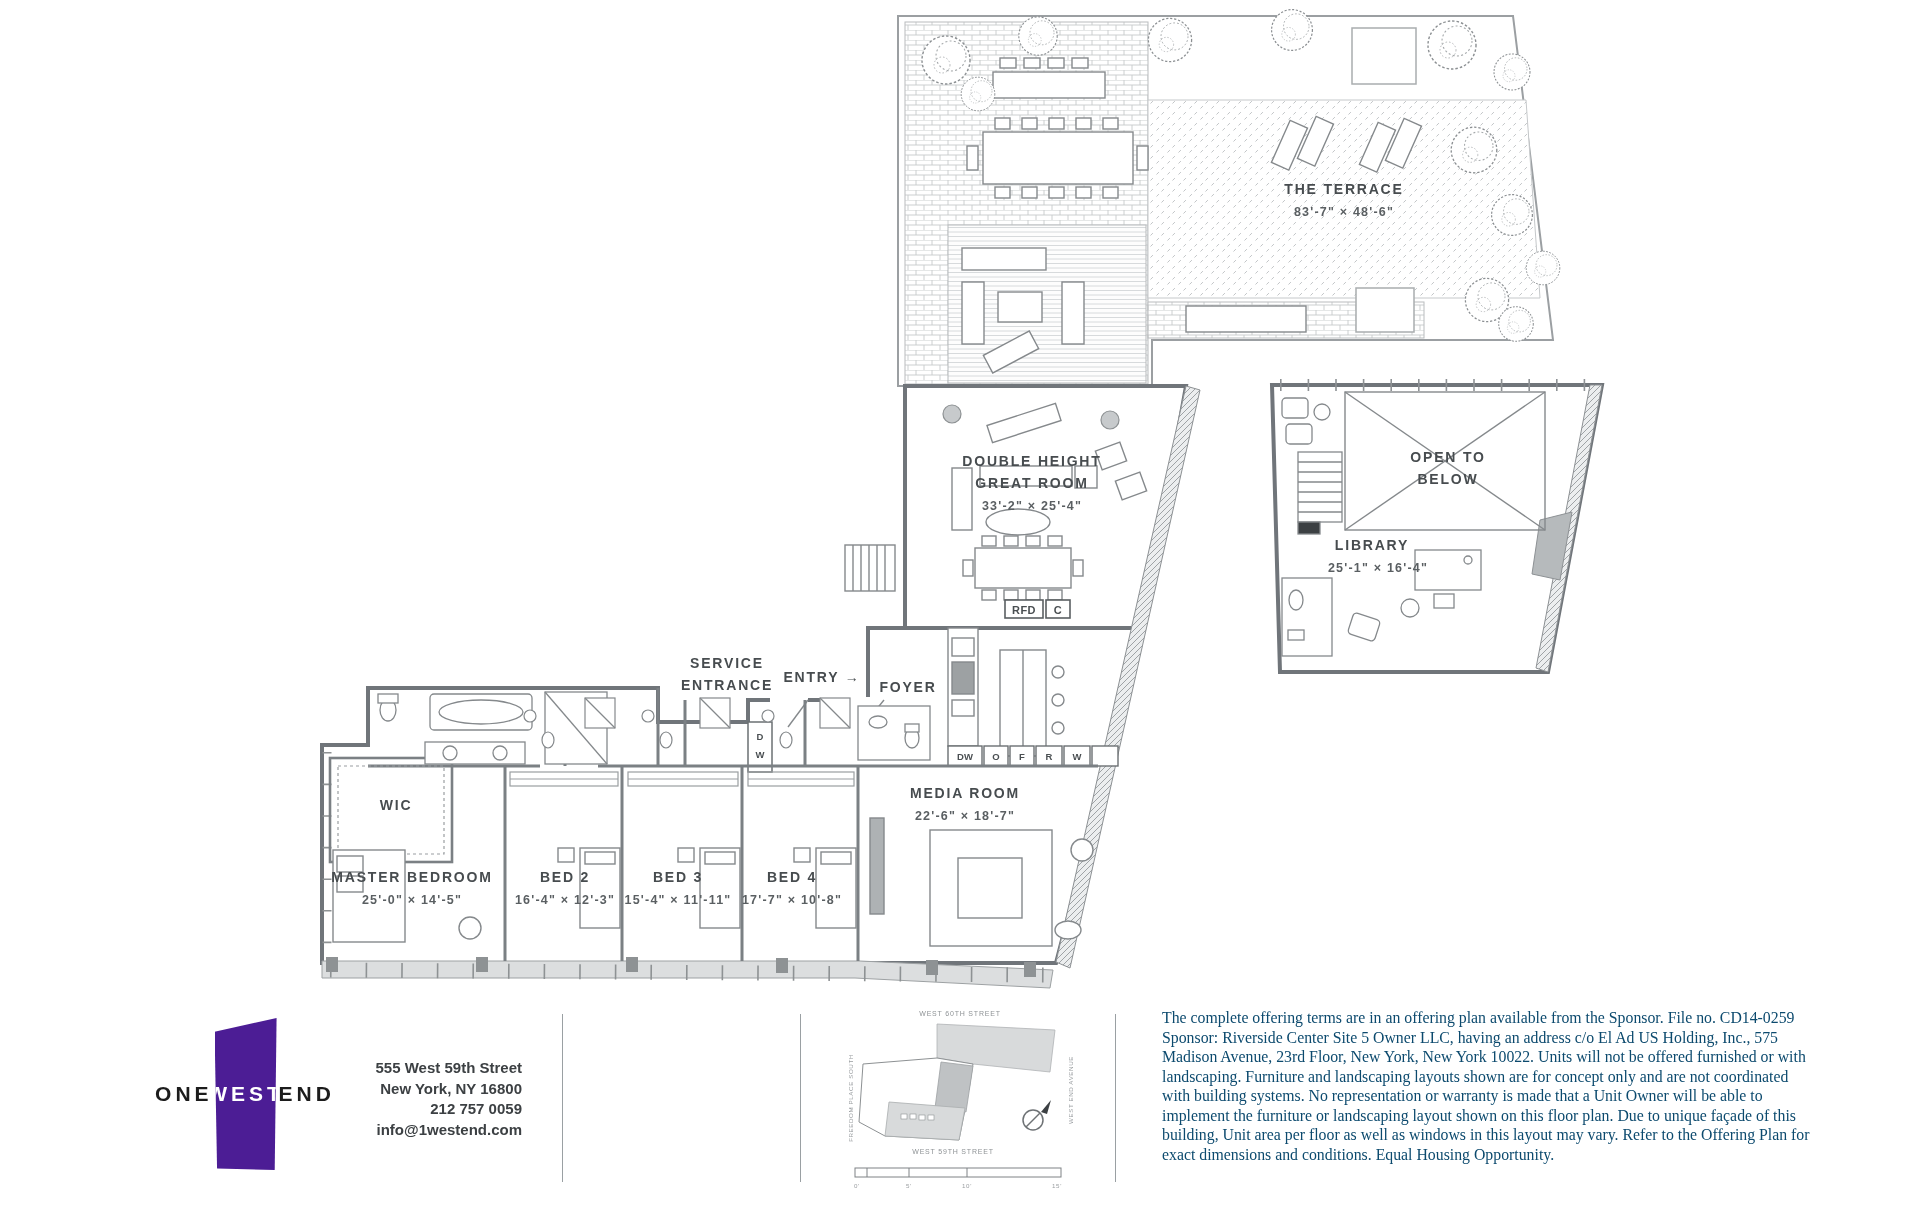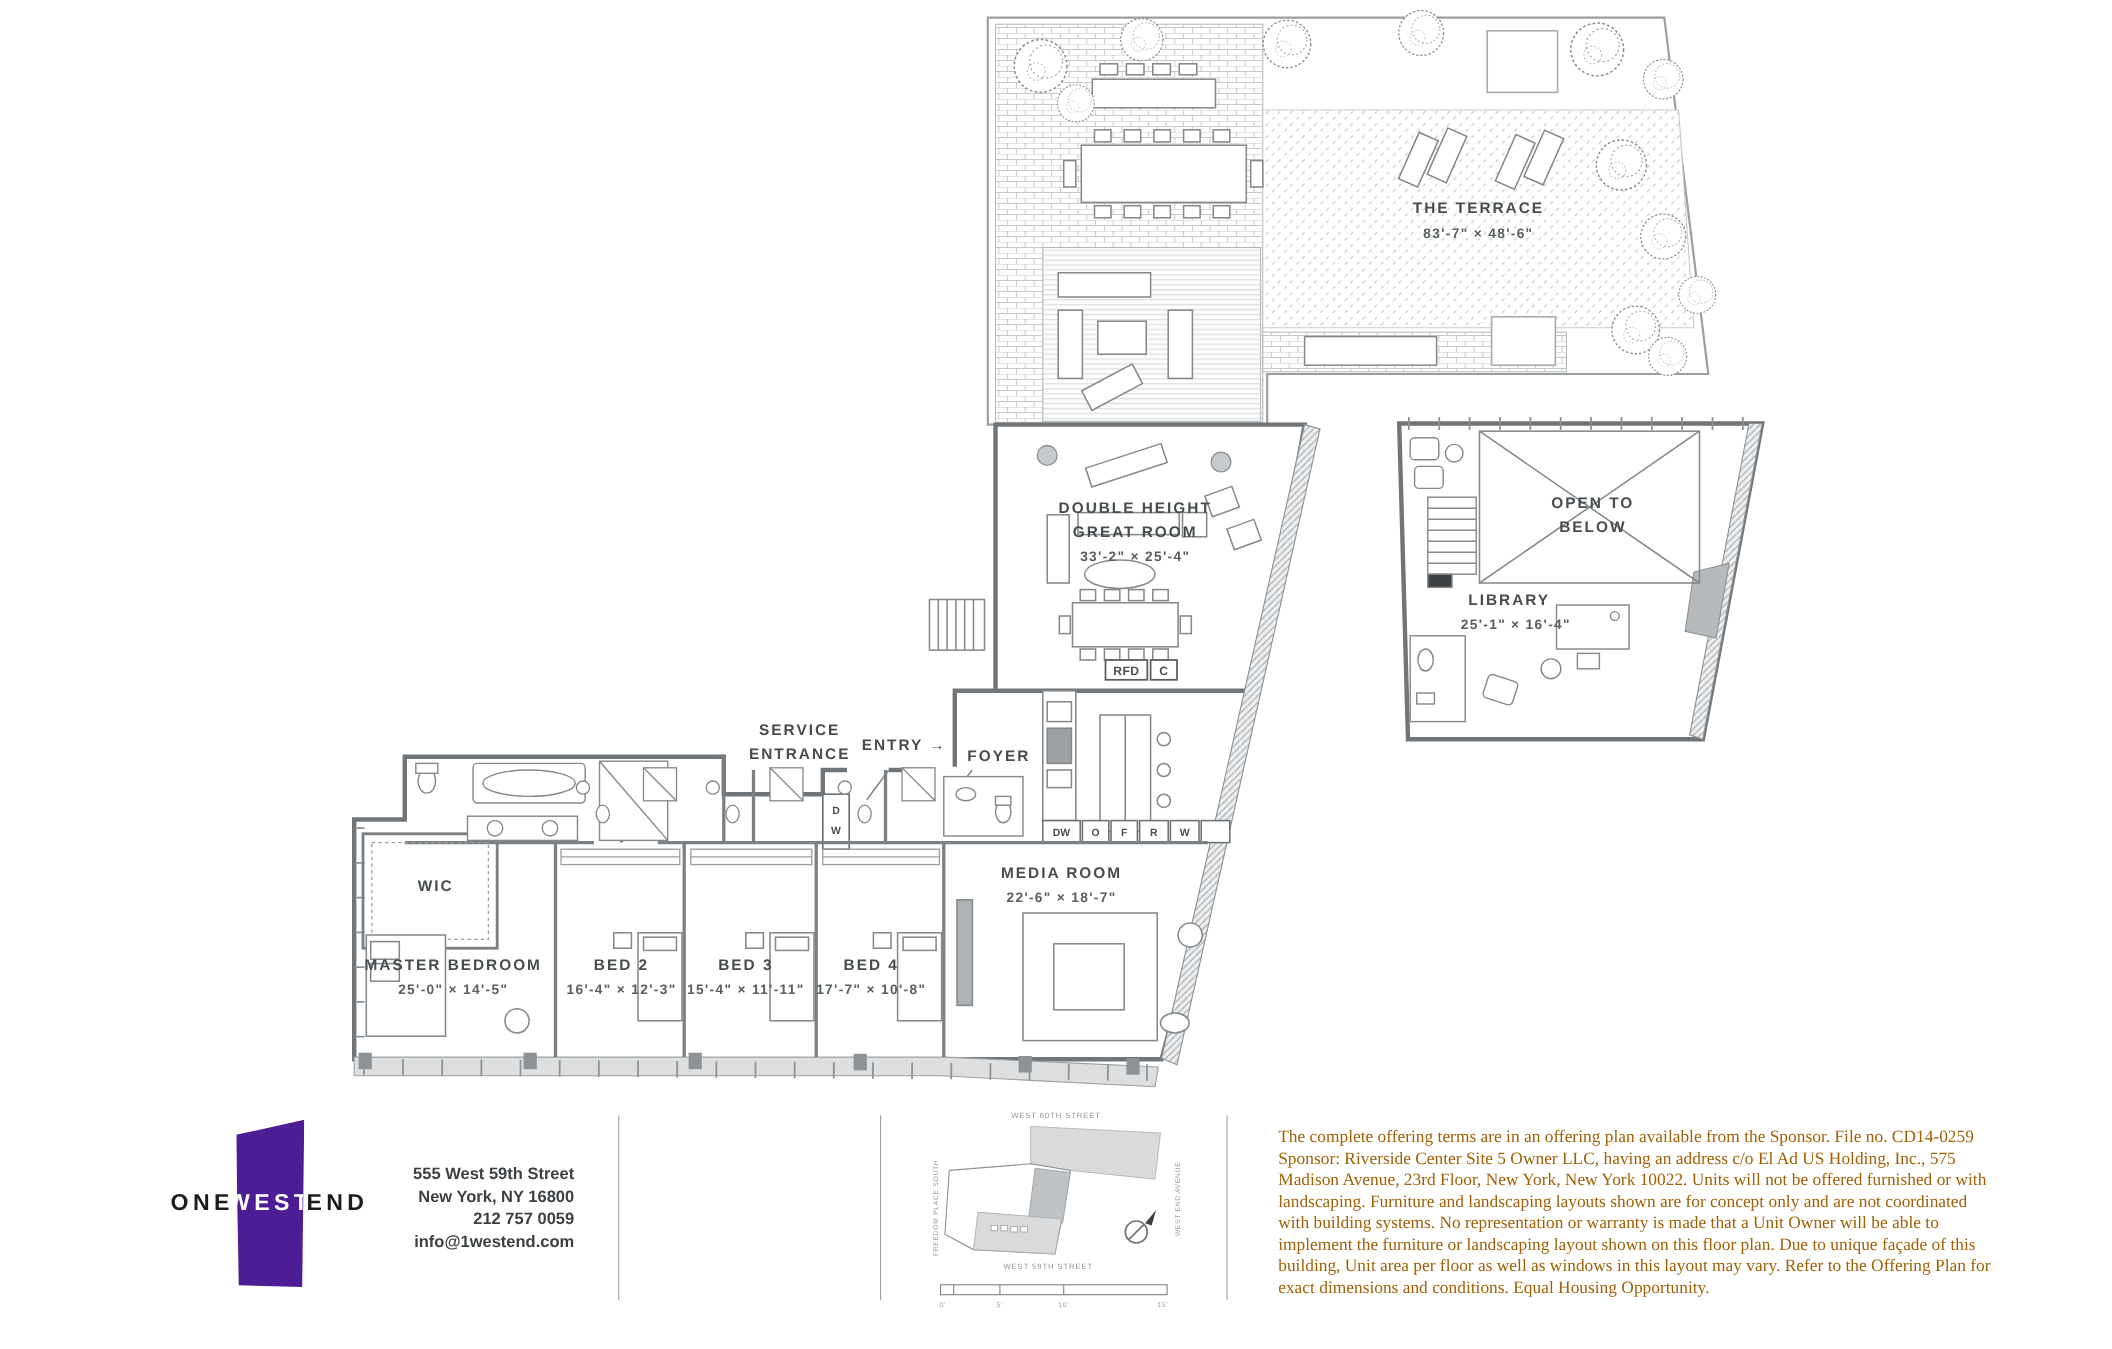--- a/index.html
+++ b/index.html
@@ -29,23 +29,23 @@
         clip-path:polygon(0 9%,100% 0,97% 100%,4% 99%);
         display:flex;align-items:center;justify-content:center;flex:0 0 auto;}
   .logo-west{font-size:21px;font-weight:bold;letter-spacing:4px;color:#ffffff;}
   .addr{position:absolute;left:342px;top:58px;width:180px;text-align:right;
         font-size:15px;line-height:1.38;color:#3c4043;font-weight:bold;}
   .unit{position:absolute;left:580px;top:12px;width:205px;text-align:center;color:#3c4043;}
   .unit-name{font-size:16.5px;font-weight:bold;letter-spacing:2.5px;
         padding-bottom:8px;border-bottom:2px solid #43484b;margin:0 10px;}
   .unit-floor{font-size:15.5px;font-weight:bold;letter-spacing:2px;margin-top:9px;}
   .unit-stats{margin-top:22px;font-size:14.5px;line-height:1.45;font-weight:bold;}
-  .legal{position:absolute;left:1162px;top:24px;width:650px;
+  .legal{position:absolute;left:1162px;top:8px;width:650px;
         font-family:"Liberation Serif",serif;font-size:15.8px;line-height:1.24;
-        color:#a16207;text-align:left;}
+        color:#0c4a6e;text-align:left;}
   .sitemap{position:absolute;left:845px;top:2px;}
 </style>
 </head>
 <body>
 
 <svg class="plan-svg" width="1920" height="1000" viewBox="0 0 1920 1000">
   <defs>
     <pattern id="brick" width="16" height="10" patternUnits="userSpaceOnUse">
       <rect width="16" height="10" fill="#ffffff"></rect>
       <path d="M0 0H16M0 5H16M4 0V5M12 5V10" stroke="#c6c9cb" stroke-width="0.9" fill="none"></path>

